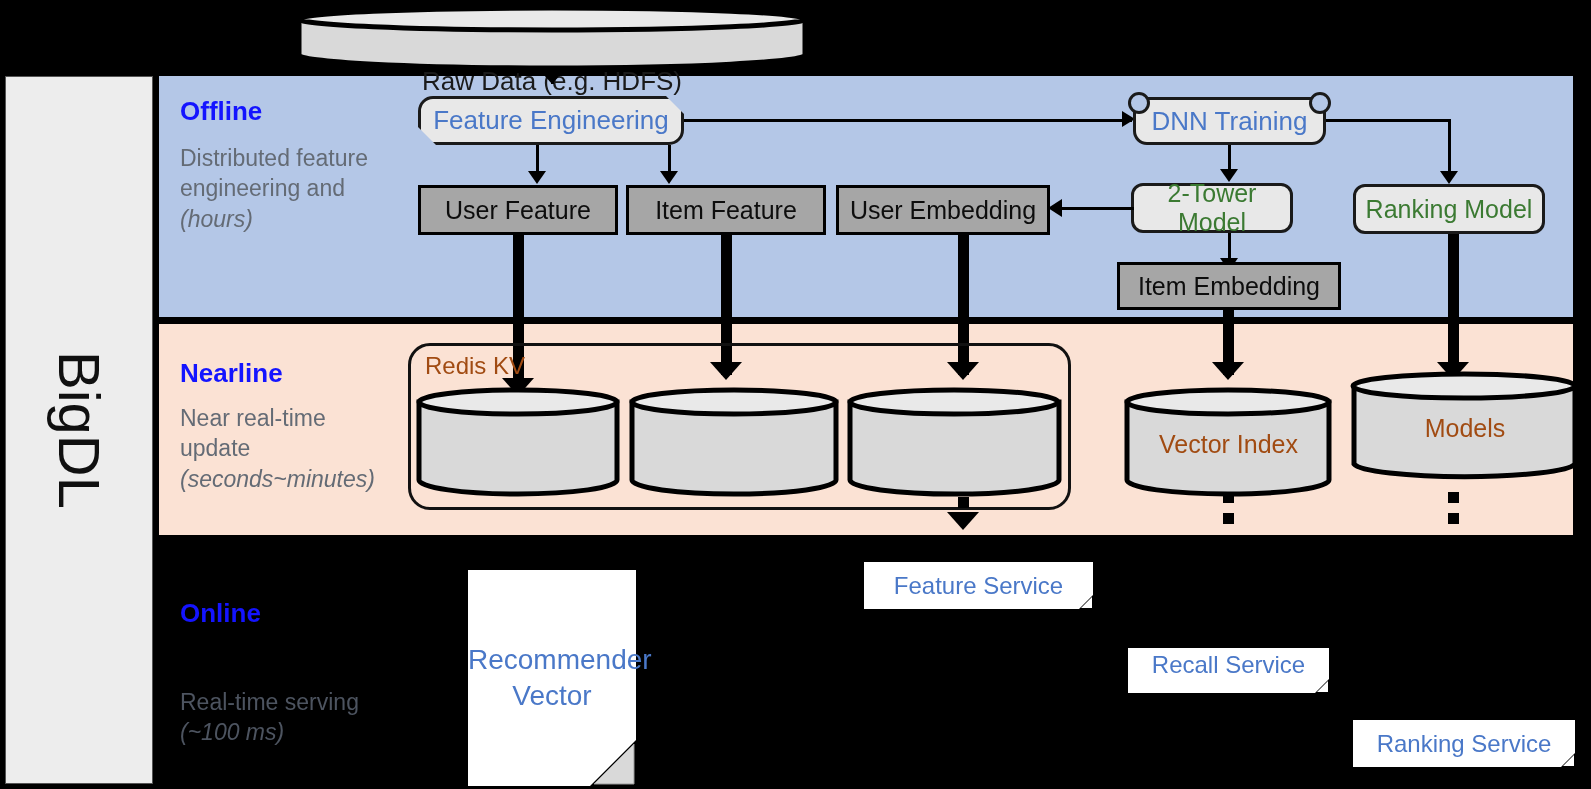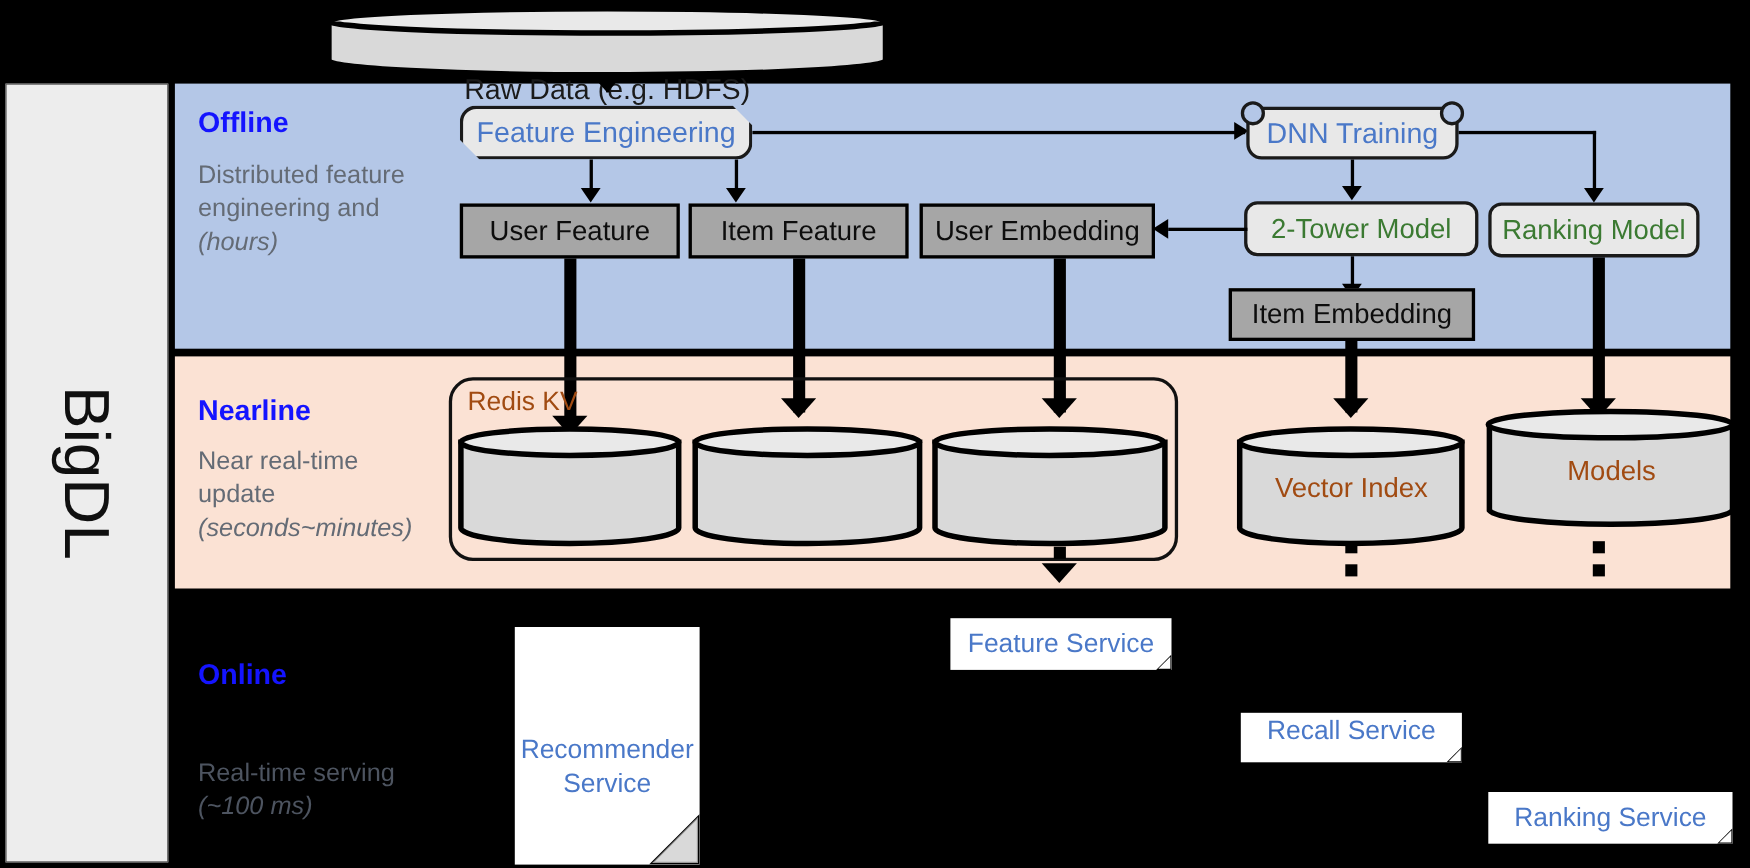--- a/index.html
+++ b/index.html
@@ -134,21 +134,21 @@
   <div class="node gray-box" style="left:418px;top:185px;width:200px;height:50px;">
     <span>User Feature</span>
   </div>
   <div class="node gray-box" style="left:626px;top:185px;width:200px;height:50px;">
     <span>Item Feature</span>
   </div>
   <div class="node gray-box" style="left:836px;top:185px;width:214px;height:50px;">
     <span>User Embedding</span>
   </div>
 
-  <div class="node round-box" style="left:1131px;top:183px;width:213px;height:50px;">
+  <div class="node round-box" style="left:1131px;top:183px;width:162px;height:50px;">
     <span>2-Tower Model</span>
   </div>
   <div class="node round-box" style="left:1353px;top:184px;width:192px;height:50px;">
     <span>Ranking Model</span>
   </div>
 
   <div class="ln thin-h" style="left:1062px;top:207px;width:72px;"></div>
   <div class="arrow-lf" style="left:1048px;top:199px;"></div>
 
   <div class="ln thin-v" style="left:1228px;top:233px;height:27px;"></div>
@@ -217,31 +217,31 @@
   <div class="sq" style="left:958px;top:497px;"></div>
   <div class="arrow-dn big" style="left:947px;top:512px;"></div>
 
   <div class="sq" style="left:1223px;top:492px;"></div>
   <div class="sq" style="left:1223px;top:513px;"></div>
 
   <div class="sq" style="left:1448px;top:492px;"></div>
   <div class="sq" style="left:1448px;top:513px;"></div>
 
   <div class="doc" style="left:468px;top:570px;width:168px;height:216px;">
-    <div class="txt" style="top:72px;font-size:24px;line-height:1.28;margin-top:25px;">
+    <div class="txt" style="top:72px;font-size:28px;line-height:1.28;">
       <span>Recommender</span><br>
-      <span>Service</span>
+      <span>Vector</span>
     </div>
     <svg class="fold" width="46" height="46" viewBox="0 0 46 46">
       <path d="M46,0 L46,46 L0,46 Z" fill="#000"></path>
       <path d="M44,4 L44,44 L4,44 Z" fill="#d9d9d9" stroke="#9a9a9a" stroke-width="1"></path>
     </svg>
   </div>
 
-  <div class="doc" style="left:864px;top:562px;width:201px;height:47px;">
+  <div class="doc" style="left:864px;top:562px;width:201px;height:47px;padding-left:28px;">
     <div class="txt" style="top:10px;font-size:24px;">Feature Service</div>
     <svg class="fold" width="14" height="14" viewBox="0 0 14 14">
       <path d="M14,0 L14,14 L0,14 Z" fill="#000"></path>
       <path d="M13,2 L13,13 L2,13 Z" fill="#fff"></path>
     </svg>
   </div>
 
   <div class="doc" style="left:1128px;top:648px;width:201px;height:45px;">
     <div class="txt" style="top:3px;font-size:24px;">Recall Service</div>
     <svg class="fold" width="14" height="14" viewBox="0 0 14 14">

